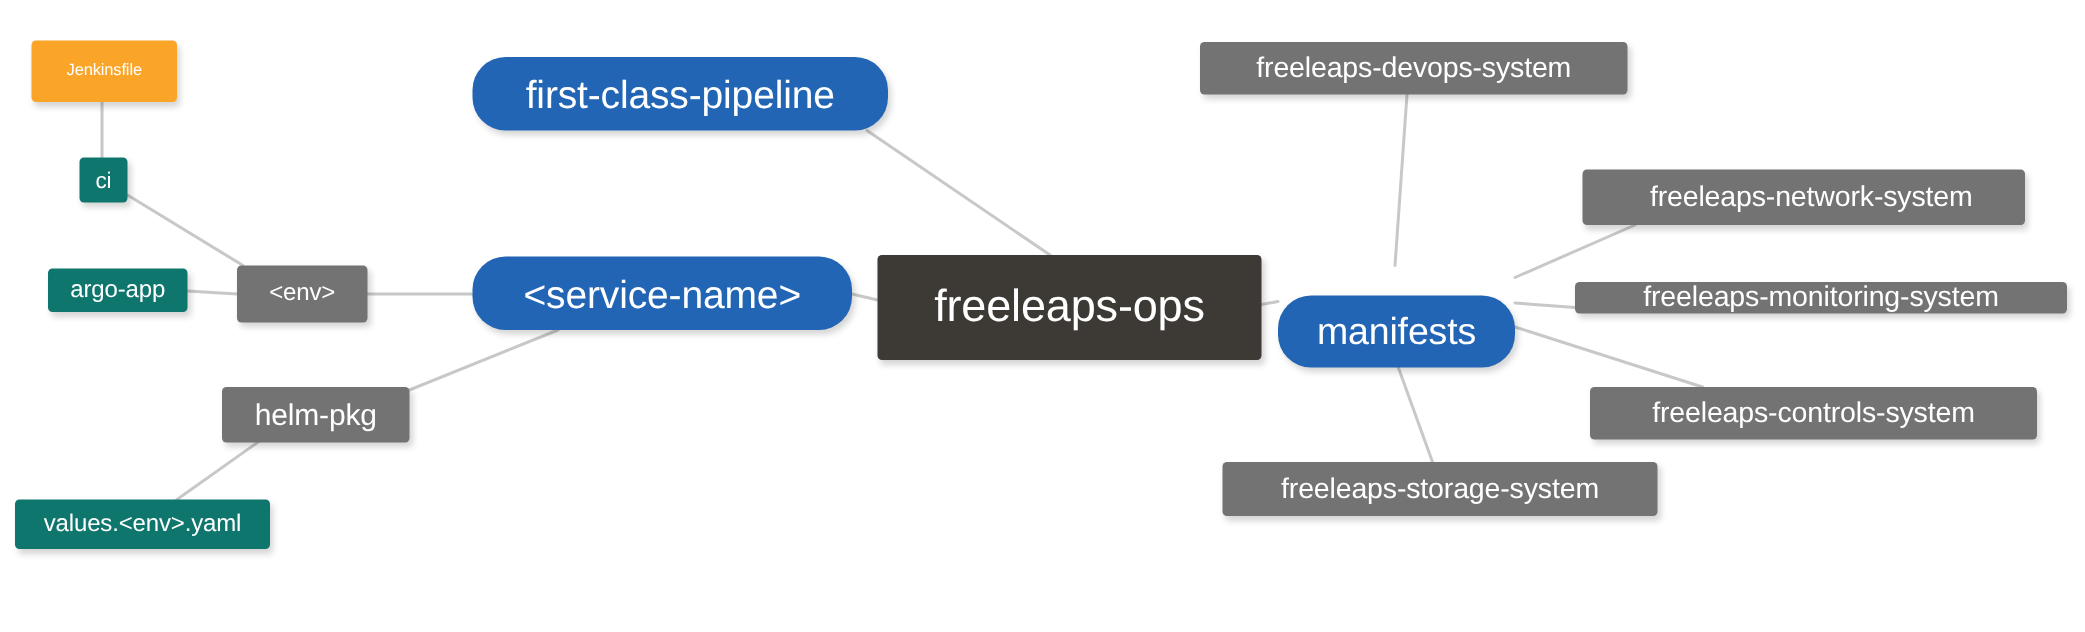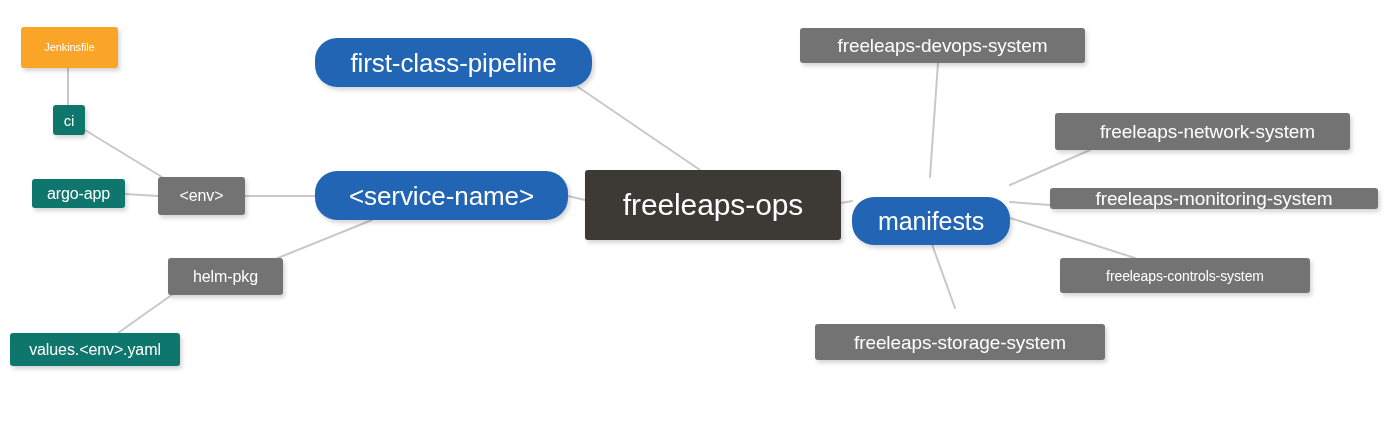--- a/index.html
+++ b/index.html
@@ -69,24 +69,24 @@
       <line x1="1010" y1="202" x2="1050" y2="205" stroke="#c8c8c8" stroke-width="2" stroke-linecap="round"></line>
       <line x1="1010" y1="218" x2="1135" y2="258" stroke="#c8c8c8" stroke-width="2" stroke-linecap="round"></line>
       <line x1="925" y1="225" x2="955" y2="308" stroke="#c8c8c8" stroke-width="2" stroke-linecap="round"></line>
     </svg>
   <div id="node-layer">
       <div class="node n-root" style="left: 585px; top: 170px; width: 256px; height: 70px; font-size: 30px;">freeleaps-ops</div>
       <div class="node n-blue" style="left: 315px; top: 38px; width: 277px; height: 49px; font-size: 26px;">first-class-pipeline</div>
       <div class="node n-blue" style="left: 315px; top: 171px; width: 253px; height: 49px; font-size: 26px;">&lt;service-name&gt;</div>
       <div class="node n-blue" style="left: 852px; top: 177px; width: 158px; height: 48px; font-size: 25px; margin-top: 20px;">manifests</div>
       <div class="node n-green" style="left: 158px; top: 177px; width: 87px; height: 38px; font-size: 16px;">&lt;env&gt;</div>
-      <div class="node n-green" style="left: 148px; top: 258px; width: 115px; height: 37px; font-size: 16px; margin-left: 20px;">helm-pkg</div>
+      <div class="node n-green" style="left: 148px; top: 258px; width: 125px; height: 37px; font-size: 20px;">helm-pkg</div>
       <div class="node n-green" style="left: 800px; top: 28px; width: 285px; height: 35px; font-size: 19px;">freeleaps-devops-system</div>
       <div class="node n-green" style="left: 1055px; top: 113px; width: 295px; height: 37px; font-size: 19px; padding-left: 20px;">freeleaps-network-system</div>
       <div class="node n-green" style="left: 1050px; top: 188px; width: 328px; height: 21px; font-size: 19px;">freeleaps-monitoring-system</div>
-      <div class="node n-green" style="left: 1060px; top: 258px; width: 250px; height: 35px; font-size: 14px;">freeleaps-controls-system</div>
-      <div class="node n-green" style="left: 815px; top: 308px; width: 290px; height: 36px; font-size: 19px; margin-top: 16px;">freeleaps-storage-system</div>
+      <div class="node n-green" style="left: 1060px; top: 258px; width: 298px; height: 35px; font-size: 19px;">freeleaps-controls-system</div>
+      <div class="node n-green" style="left: 815px; top: 308px; width: 290px; height: 36px; font-size: 19px;">freeleaps-storage-system</div>
       <div class="node n-orange" style="left: 21px; top: 27px; width: 97px; height: 41px; font-size: 11px;">Jenkinsfile</div>
       <div class="node n-red" style="left: 53px; top: 105px; width: 32px; height: 30px; font-size: 15px;">ci</div>
       <div class="node n-red" style="left: 32px; top: 179px; width: 93px; height: 29px; font-size: 16px;">argo-app</div>
       <div class="node n-red" style="left: 10px; top: 333px; width: 170px; height: 33px; font-size: 16px; text-align: center;">values.&lt;env&gt;.yaml</div>
     </div>
 </div>
 
 </body></html>

